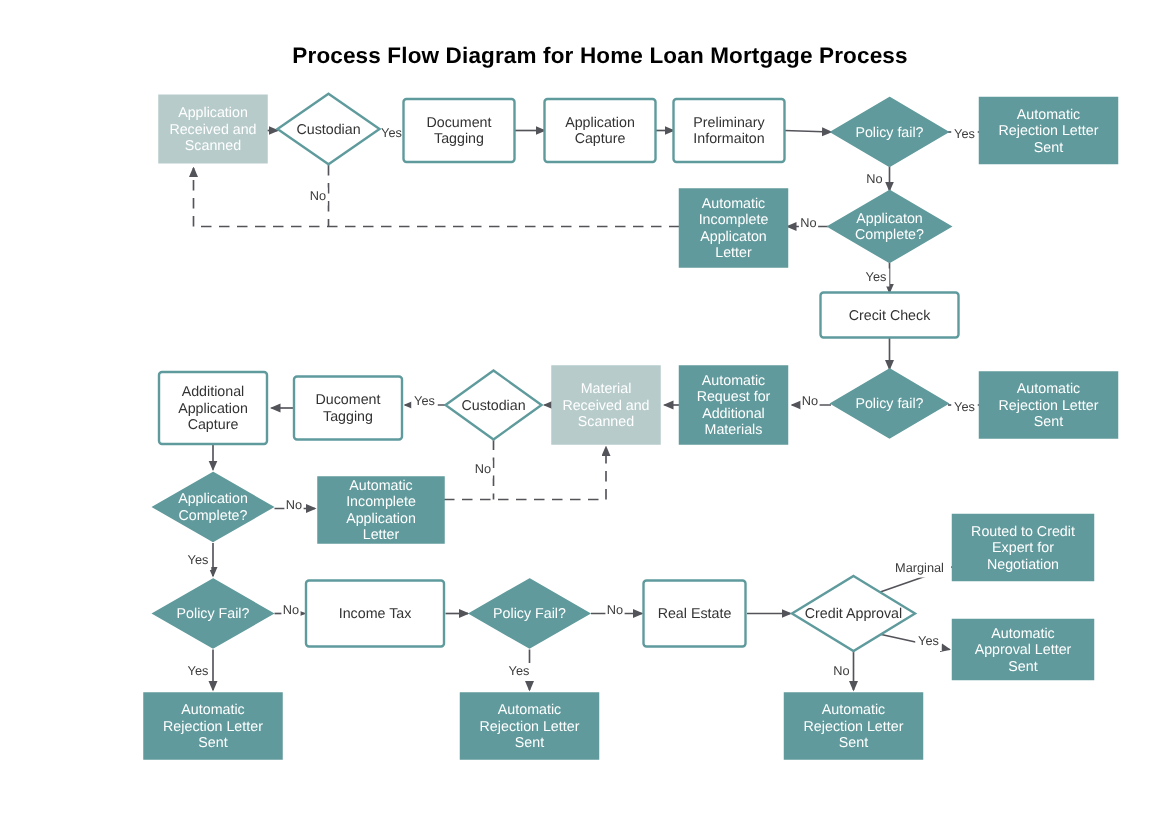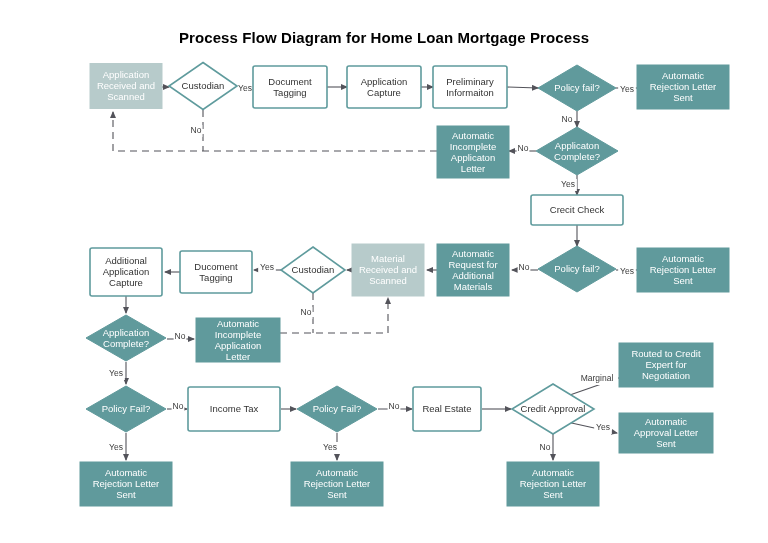--- a/index.html
+++ b/index.html
@@ -9,21 +9,21 @@
   }
   body {
     width: 768px;
     height: 543px;
     font-family: "Liberation Sans", sans-serif;
     position: relative;
     overflow: hidden;
   }
   #diagram-root {
     position: absolute;
-    left: 0;
+    left: 16px;
     top: 0;
     width: 624px;
     height: 543px;
   }
   .chart-title {
     position: absolute;
     left: 0;
     top: 28px;
     width: 768px;
     text-align: center;

